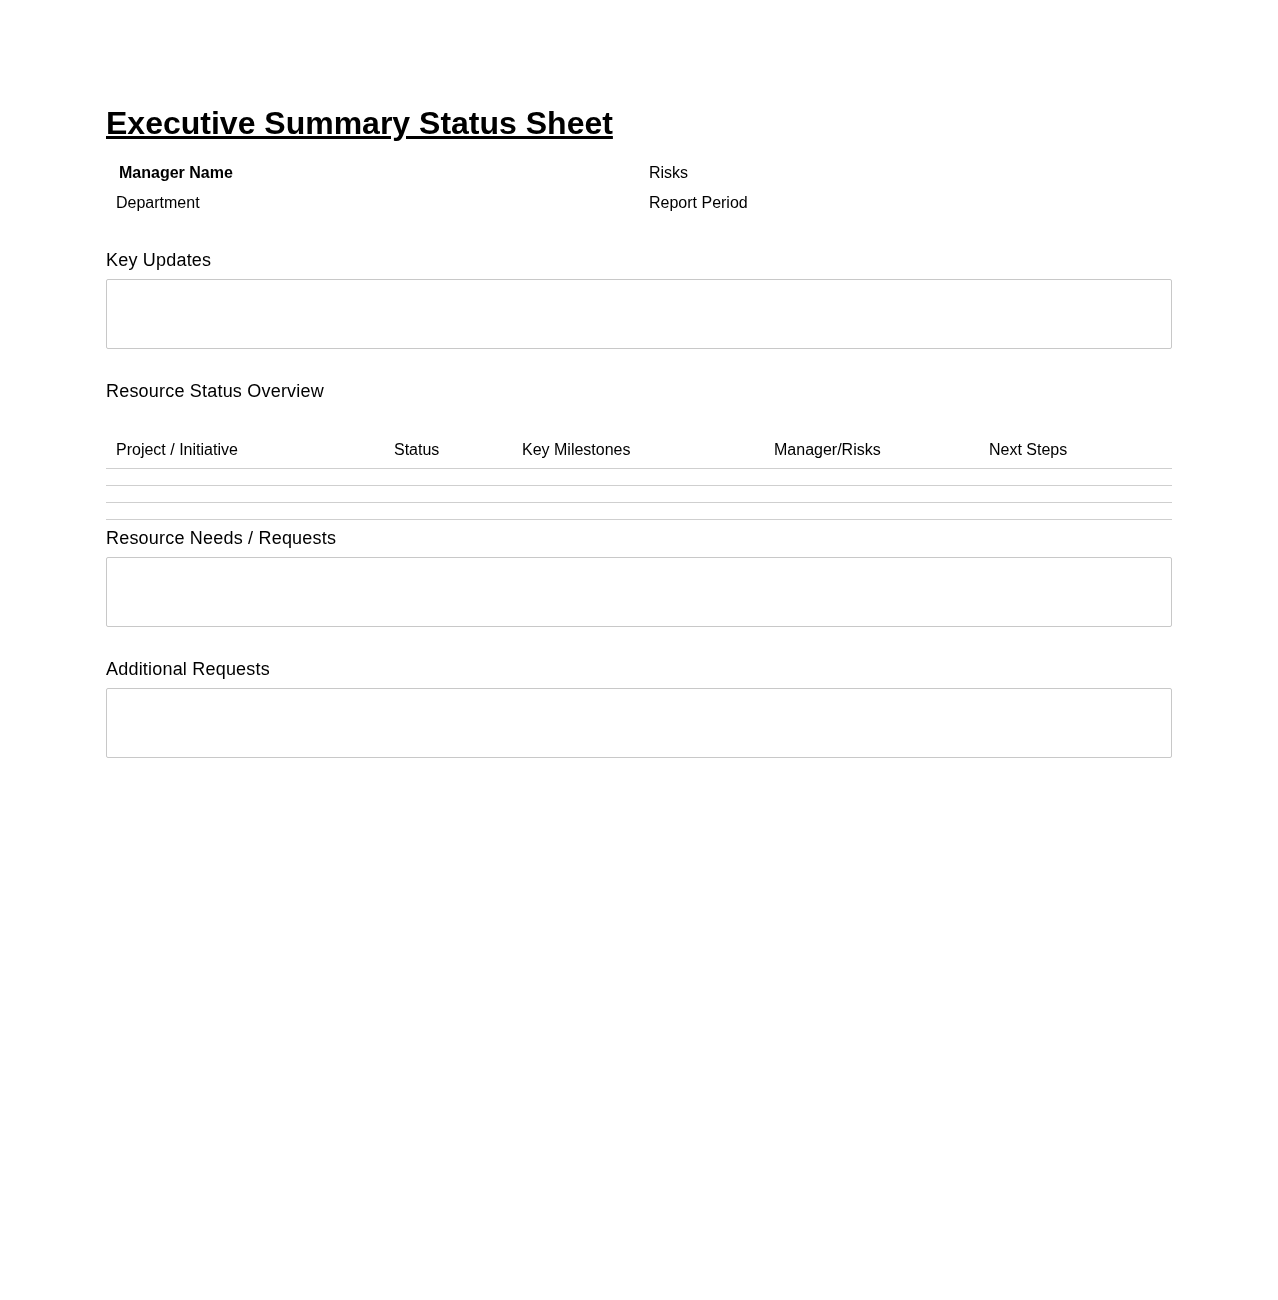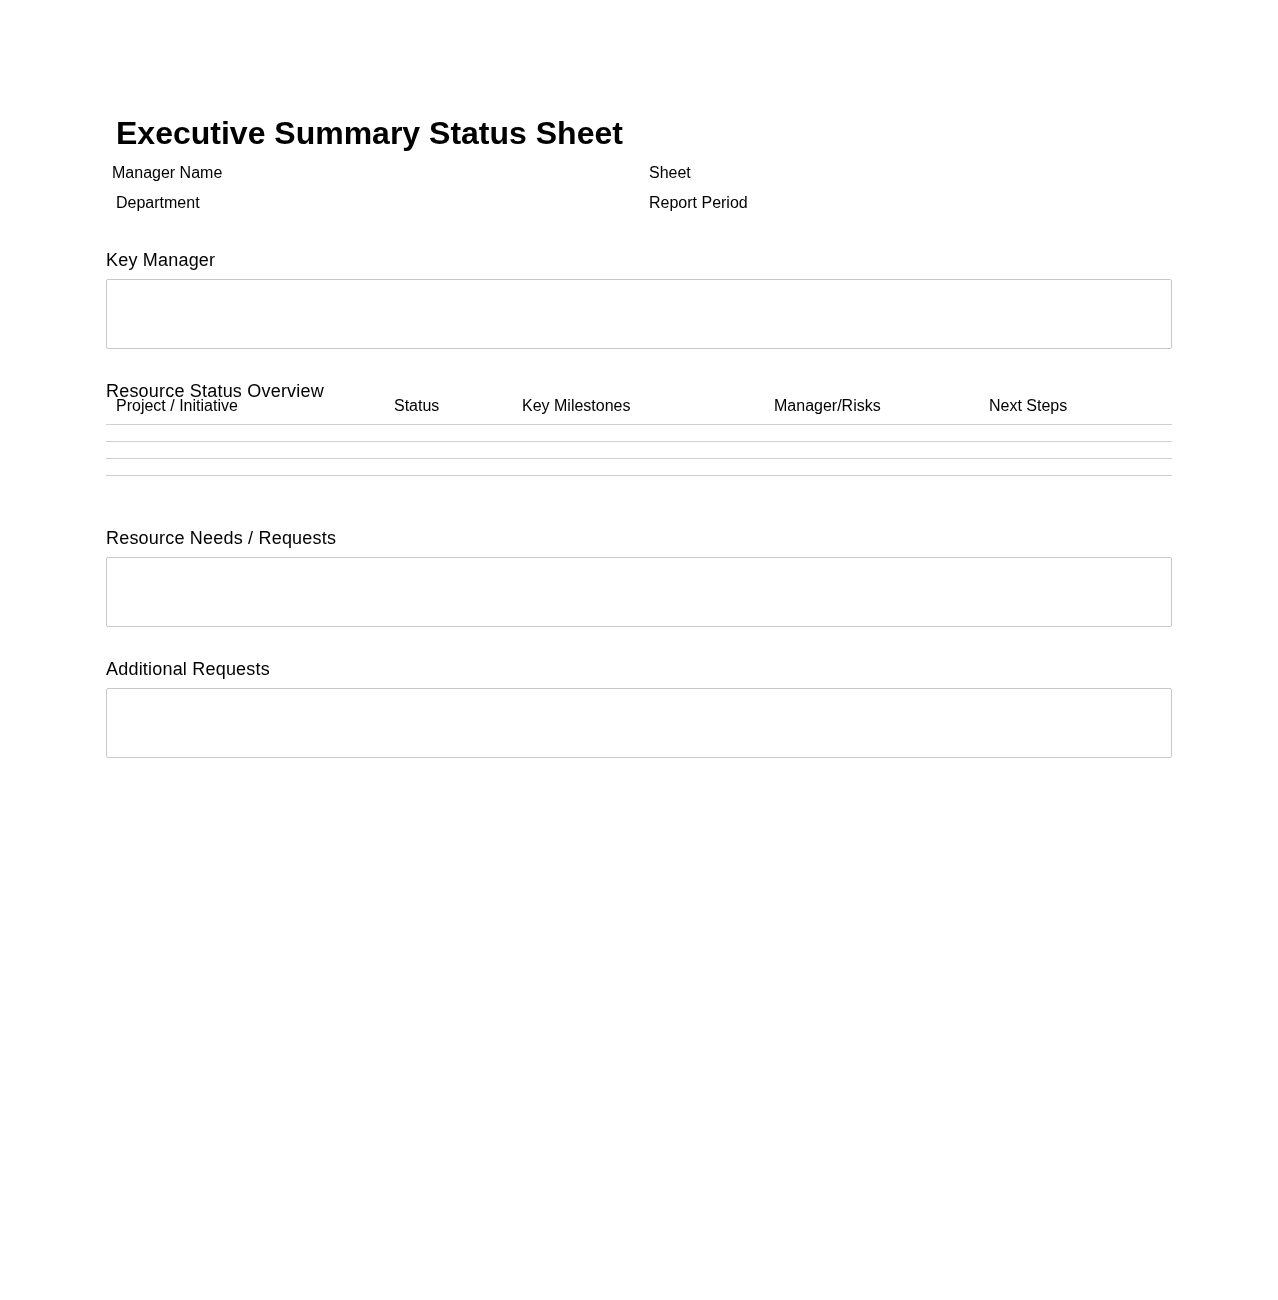--- a/index.html
+++ b/index.html
@@ -1,38 +1,38 @@
 <!DOCTYPE html>
 <html><head>
   <meta charset="utf-8">
   <style>
     html, body { margin: 0; padding: 0; background: #ffffff; }
     body { width: 1278px; height: 1300px; position: relative; color: #000; font-family: "Liberation Sans", sans-serif; }
     .page { position: absolute; left: 106px; top: 0; width: 1066px; }
-    .title { position: absolute; top: 104px; left: 0; margin: 10px; font-family: "Liberation Sans", sans-serif; font-weight: bold; font-size: 32px; line-height: 38px; white-space: nowrap; }
+    .title { position: absolute; top: 104px; left: 0; margin: 0; font-family: "Liberation Sans", sans-serif; font-weight: bold; font-size: 32px; line-height: 38px; white-space: nowrap; text-decoration: underline; }
     .meta-label { position: absolute; font-size: 16px; line-height: 20px; white-space: nowrap; }
     .section-label { position: absolute; left: 0; font-size: 18px; line-height: 22px; white-space: nowrap; letter-spacing: 0.2px; }
     .box { position: absolute; left: 0; width: 1064px; height: 68px; border: 1px solid #c8c8c8; border-radius: 2px; background: #fff; }
-    .table { position: absolute; left: 0; top: 388px; width: 1066px; }
+    .table { position: absolute; left: 0; top: 432px; width: 1066px; }
     .thead { position: relative; height: 36px; border-bottom: 1px solid #cfcfcf; }
     .th { position: absolute; top: 8px; font-size: 16px; line-height: 20px; white-space: nowrap; }
     .trow { height: 16px; border-bottom: 1px solid #cfcfcf; }
   </style>
 </head>
 <body>
 
 <div class="page">
   <h1 class="title">Executive Summary Status Sheet</h1>
 
-  <div class="meta-label" style="left:6px; top:163px;">Manager Name</div>
-  <div class="meta-label" style="left:543px; top:163px;">Sheet</div>
+  <div class="meta-label" style="left:13px; top:163px;font-weight:bold;">Manager Name</div>
+  <div class="meta-label" style="left:543px; top:163px;">Risks</div>
   <div class="meta-label" style="left:10px; top:193px;">Department</div>
   <div class="meta-label" style="left:543px; top:193px;">Report Period</div>
 
-  <div class="section-label" style="top:249px;">Key Manager</div>
+  <div class="section-label" style="top:249px;">Key Updates</div>
   <div class="box" style="top:279px;"></div>
 
   <div class="section-label" style="top:380px;">Resource Status Overview</div>
   <div class="table">
     <div class="thead">
       <div class="th" style="left:10px;">Project / Initiative</div>
       <div class="th" style="left:288px;">Status</div>
       <div class="th" style="left:416px;">Key Milestones</div>
       <div class="th" style="left:668px;">Manager/Risks</div>
       <div class="th" style="left:883px;">Next Steps</div>

